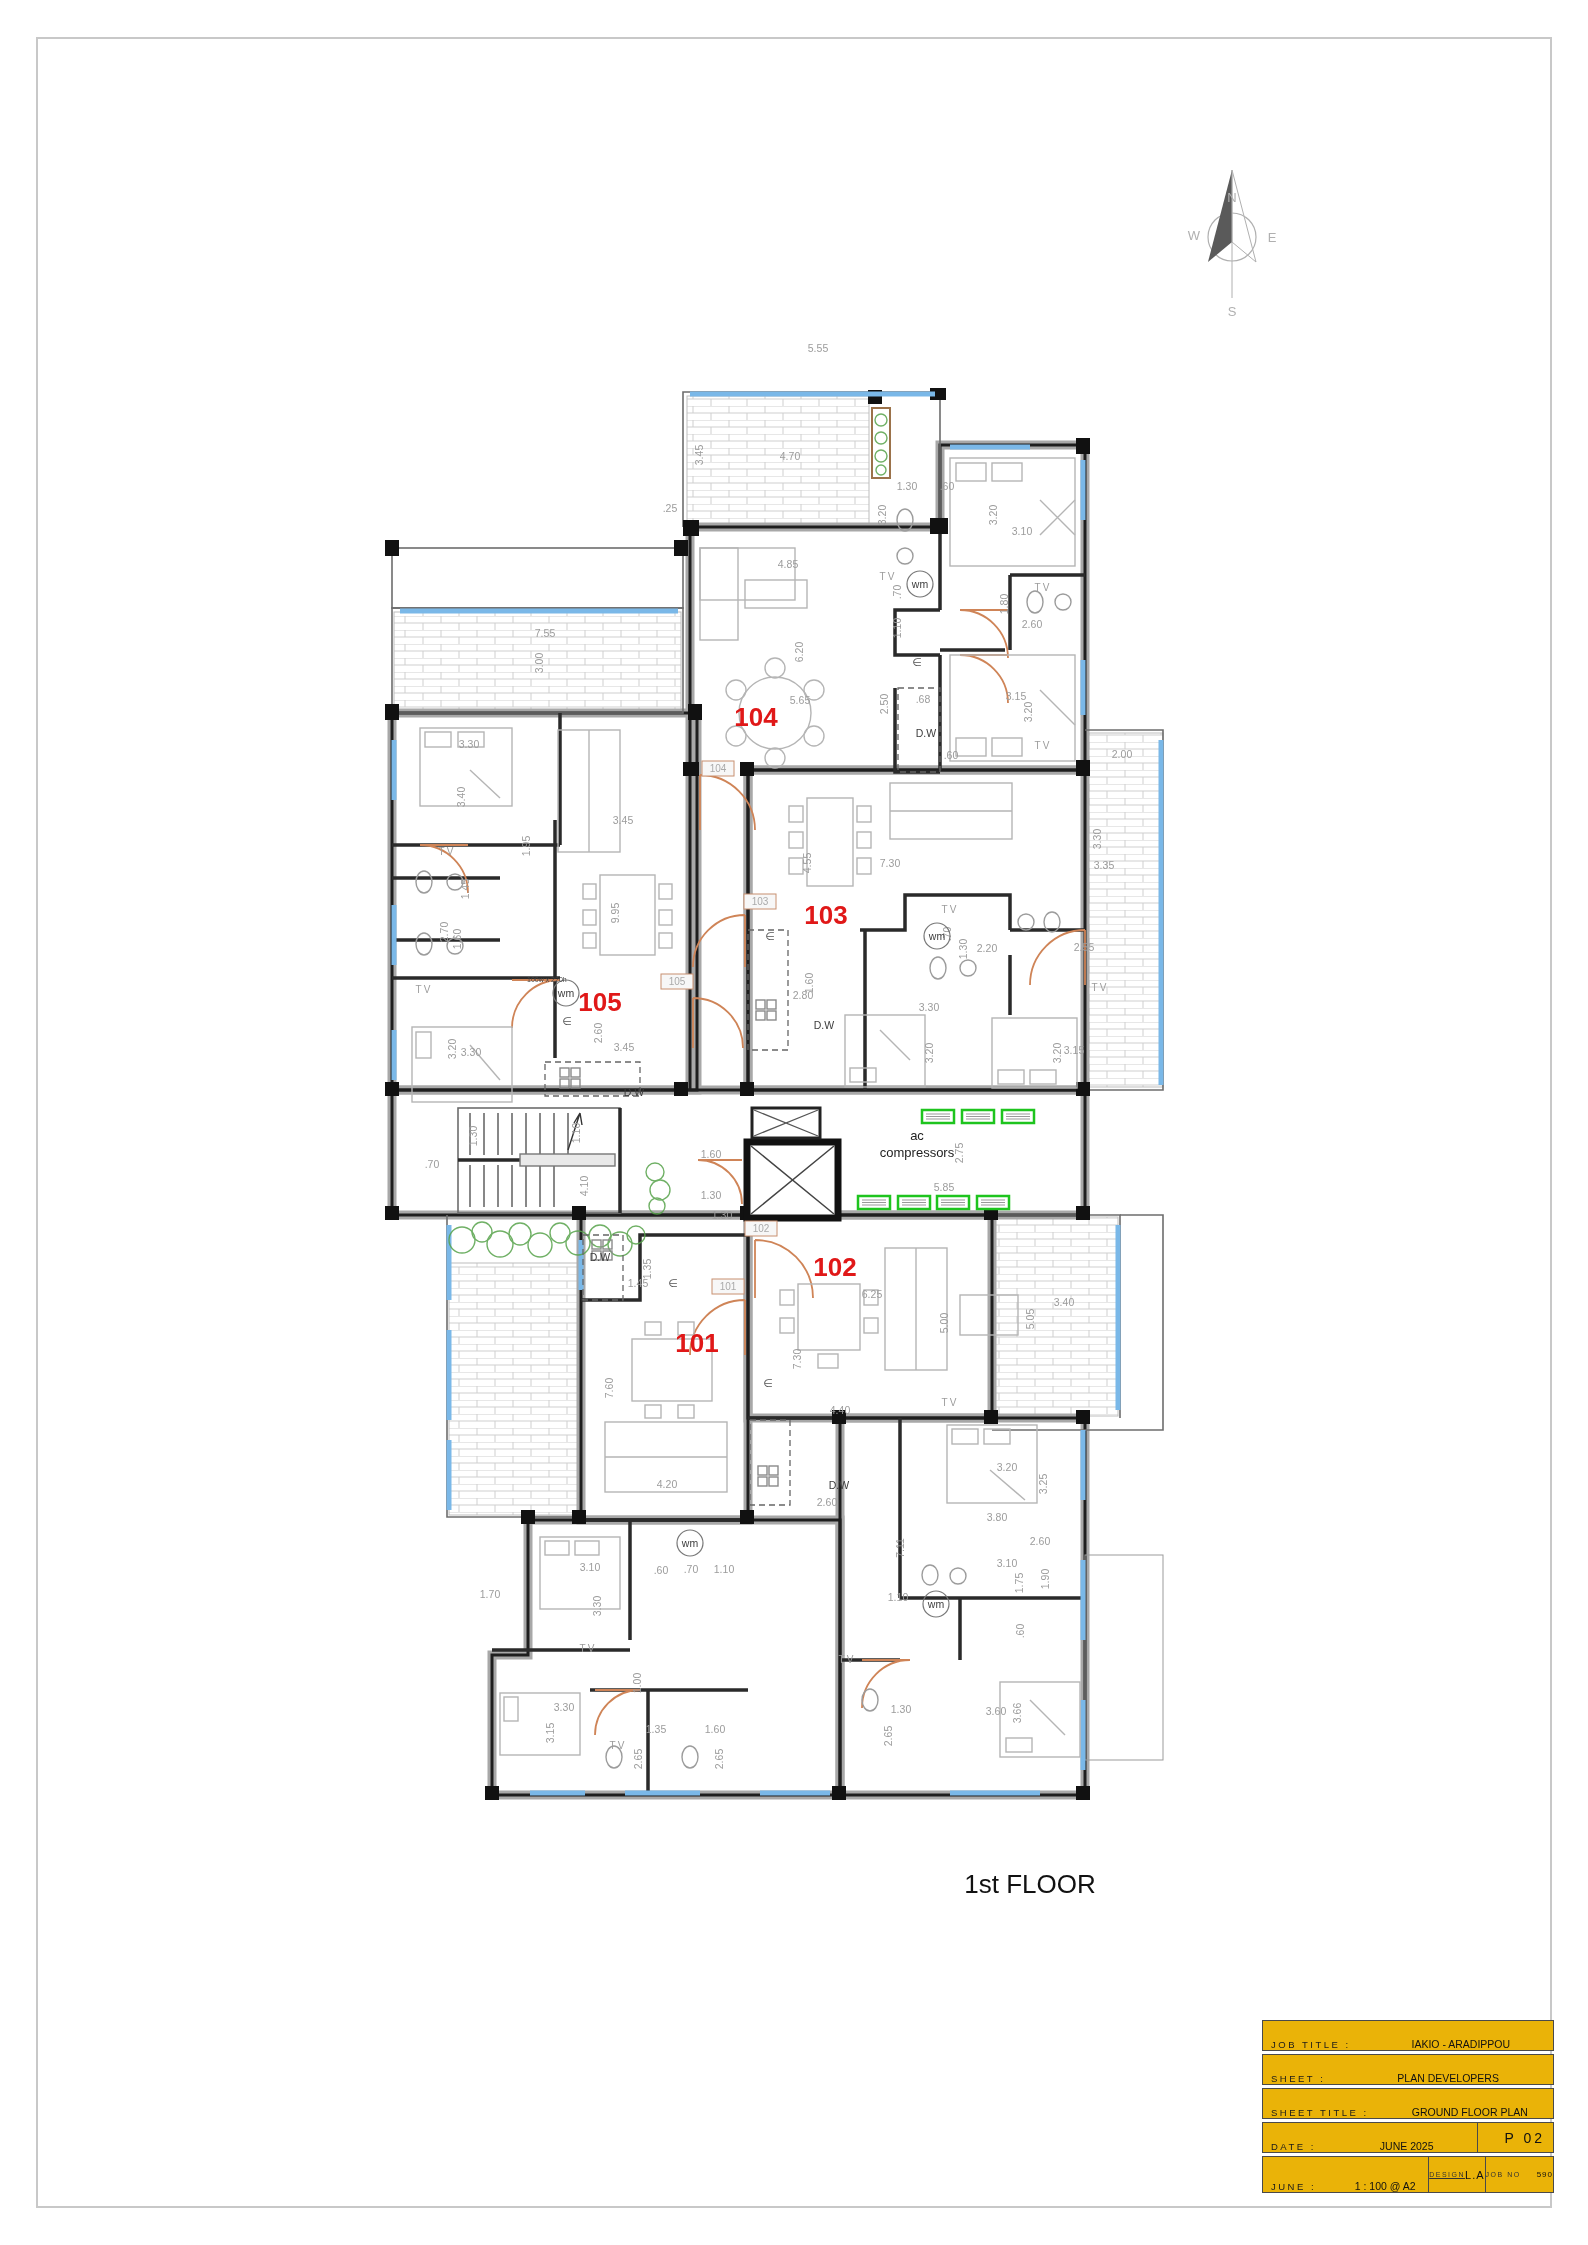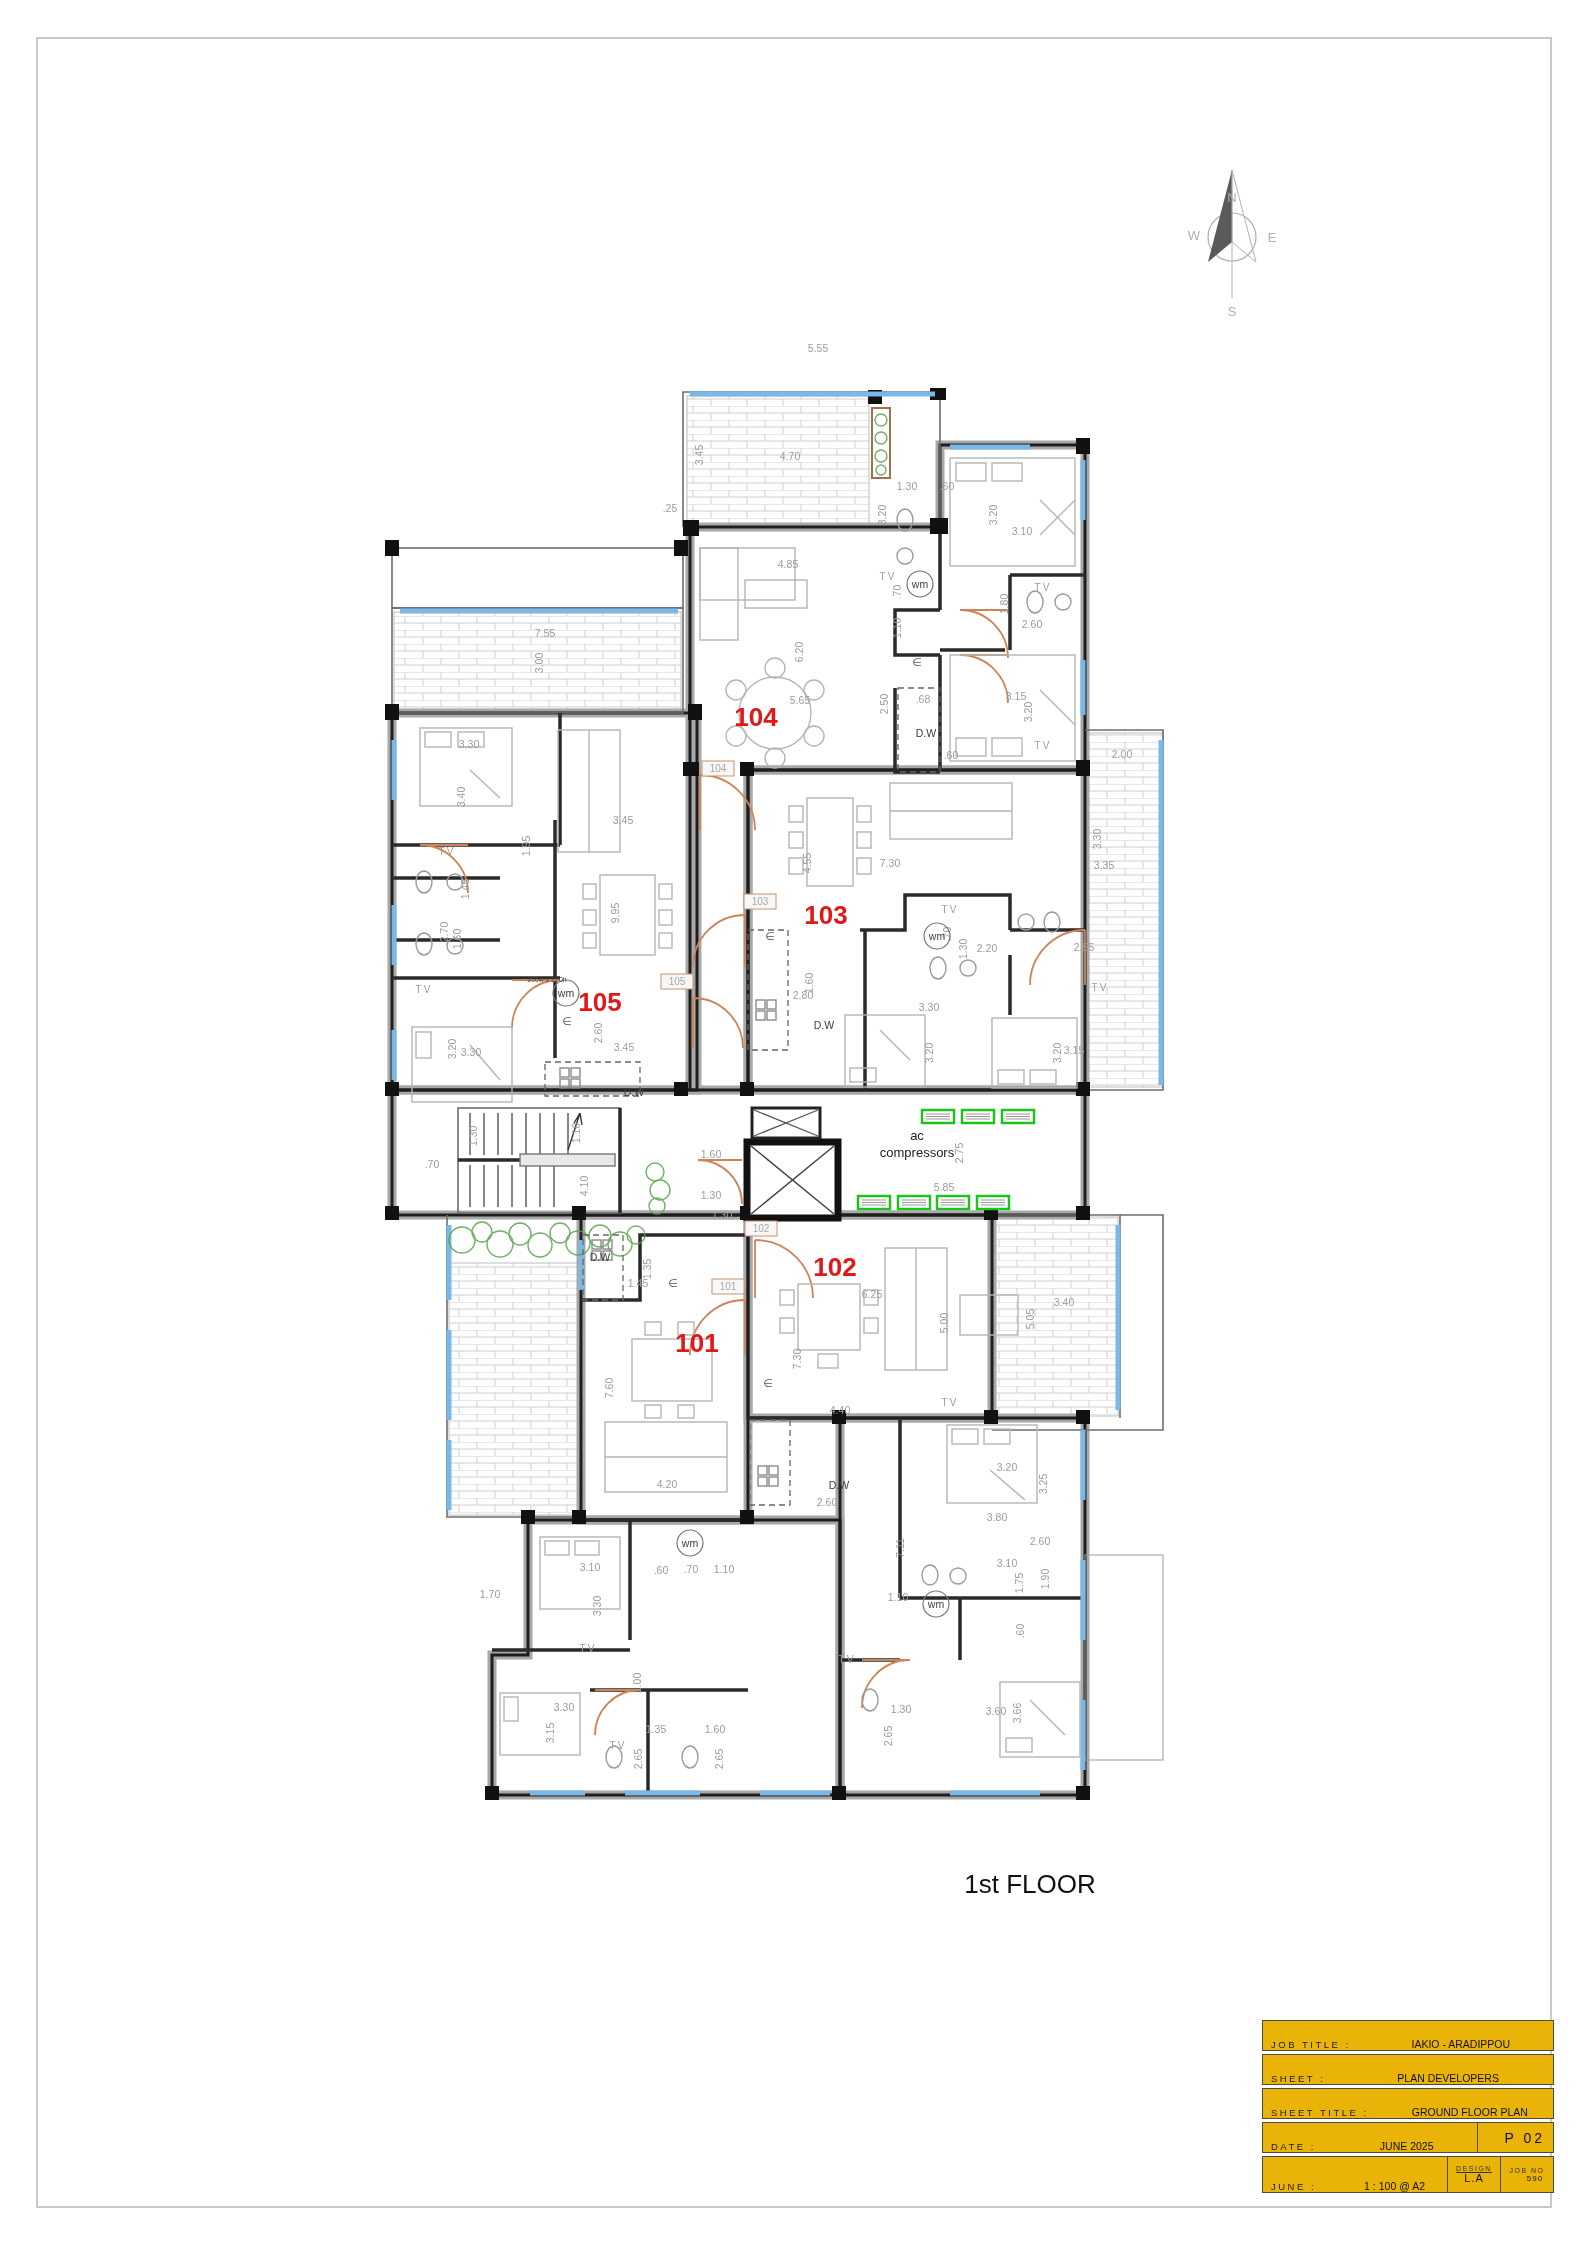--- a/index.html
+++ b/index.html
@@ -18,21 +18,21 @@
   .compass-letter{font:13px "Liberation Sans",sans-serif;fill:#b0b0b0;}
   
   .tb{position:absolute;left:1262px;top:2020px;width:292px;box-sizing:border-box;}
   .tb-row{box-sizing:border-box;border:1.5px solid #4a4a4a;background:#eab308;margin-bottom:3px;
           display:flex;align-items:flex-end;padding:0 8px;height:31px;position:relative;}
   .tb-label{font-size:9.5px;letter-spacing:2.5px;color:#1a1a1a;white-space:nowrap;}
   .tb-value{font-size:10.5px;color:#111;margin-left:26px;flex:1;text-align:center;white-space:nowrap;}
   .tb-sheet{font-size:14px;letter-spacing:3px;color:#111;border-left:1.5px solid #4a4a4a;
             align-self:stretch;display:flex;align-items:center;padding-left:26px;margin-left:6px;}
   .tb-row.last{height:37px;padding-right:0;}
-  .tb-mini{border-left:1.5px solid #4a4a4a;align-self:stretch;display:flex;flex-direction:column;
+  .tb-mini{border-left:1.5px solid #4a4a4a;align-self:stretch;display:flex;flex-direction:row;
            align-items:center;justify-content:center;min-width:52px;}
   .tb-mini-label{font-size:7px;letter-spacing:1.5px;color:#333;text-decoration:underline;}
   .tb-mini-label.nl{text-decoration:none;}
   .tb-mini-value{font-size:11px;color:#111;letter-spacing:1px;}
   .tb-mini-value.sm{font-size:8px;margin-left:16px;}
 </style>
 </head>
 <body>
 
 <svg id="sheet" viewBox="0 0 1588 2245">

